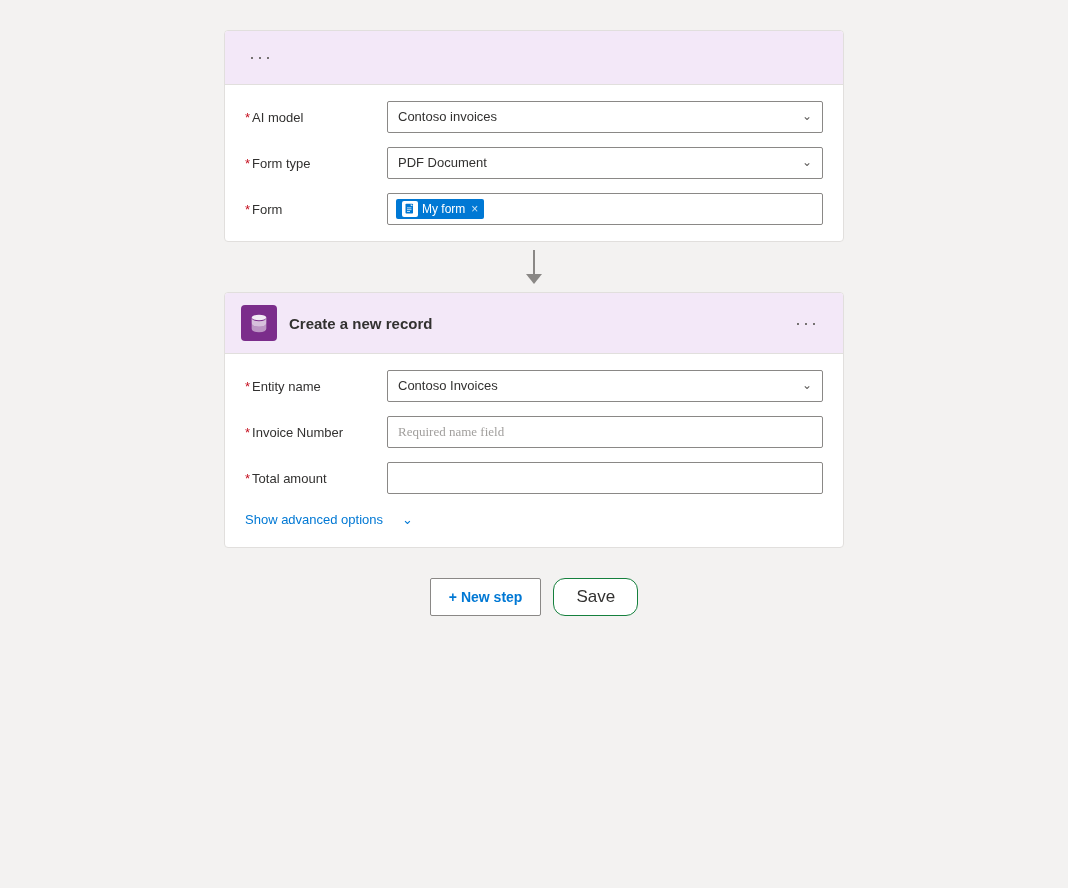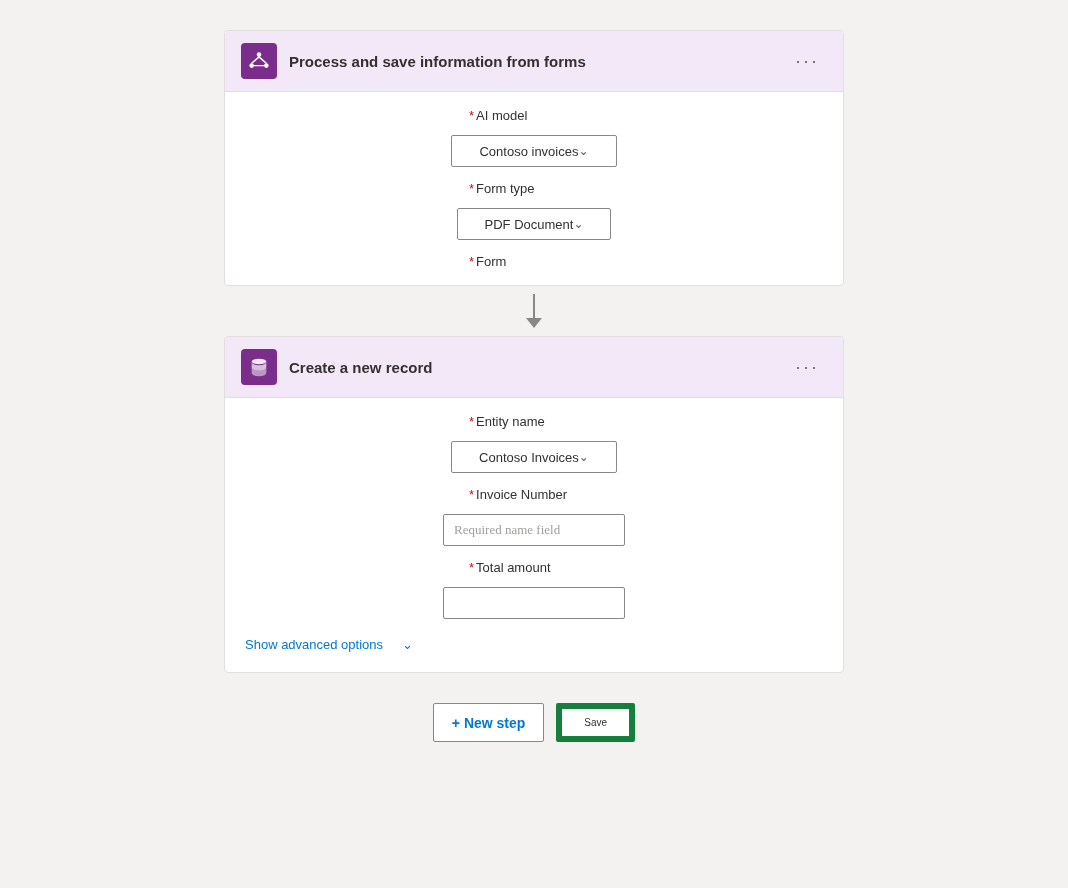--- a/index.html
+++ b/index.html
@@ -81,46 +81,45 @@
       padding: 16px 20px;
       display: flex;
       flex-direction: column;
       gap: 14px;
     }
 
     .field-row {
       display: flex;
       align-items: center;
       gap: 12px;
-      flex-direction: column;
     }
 
     .field-label {
       width: 130px;
       font-size: 13px;
       color: #323130;
       flex-shrink: 0;
     }
 
     .field-label .required-star {
       color: #c50f1f;
       margin-right: 2px;
     }
 
     .field-control {
       flex: 1;
     }
 
     .select-control {
       display: flex;
-      align-items: center;
+      align-items: flex-start;
       justify-content: space-between;
       border: 1px solid #8a8886;
       border-radius: 2px;
-      padding: 7px 27px;
+      padding: 7px 10px;
       background: #fff;
       cursor: pointer;
       min-height: 32px;
     }
 
     .select-value {
       font-size: 13px;
       color: #323130;
     }
 
@@ -236,50 +235,36 @@
       background: #fff;
       padding: 8px 18px;
       font-size: 14px;
       color: #0078d4;
       border-radius: 2px;
       cursor: pointer;
       font-weight: bold;
     }
 
     .btn-save {
-      border: 6px solid #15803d;
+      border: 1px solid #15803d;
       background: #fff;
       padding: 8px 22px;
-      font-size: 10px;
-      color: #323130;
-      border-radius: 2px;
+      font-size: 17px;
+      color: #323130;
+      border-radius: 12px;
       cursor: pointer;
     }
   </style>
 </head>
 <body>
 
 <div class="canvas">
 
   <div class="card">
     <div class="card-header">
-      <div class="card-header-left">
-        <div class="card-icon">
-
-          <svg viewBox="0 0 24 24">
-            <circle cx="12" cy="5" r="2.5" fill="white"></circle>
-            <circle cx="4" cy="17" r="2.5" fill="white"></circle>
-            <circle cx="20" cy="17" r="2.5" fill="white"></circle>
-            <line x1="12" y1="7.5" x2="4" y2="14.5" stroke="white" stroke-width="1.5"></line>
-            <line x1="12" y1="7.5" x2="20" y2="14.5" stroke="white" stroke-width="1.5"></line>
-            <line x1="6.5" y1="17" x2="17.5" y2="17" stroke="white" stroke-width="1.5"></line>
-          </svg>
-        </div>
-        <span class="card-title">Process and save information from forms</span>
-      </div>
       <button class="more-btn">···</button>
     </div>
 
     <div class="card-body">
 
       <div class="field-row">
         <div class="field-label">
           <span class="required-star">*</span><span>AI model</span>
         </div>
         <div class="field-control">
@@ -298,20 +283,37 @@
           <div class="select-control">
             <span class="select-value">PDF Document</span>
             <span class="select-chevron">⌄</span>
           </div>
         </div>
       </div>
 
       <div class="field-row">
         <div class="field-label">
           <span class="required-star">*</span><span>Form</span>
+        </div>
+        <div class="field-control">
+          <div class="tag-container">
+            <div class="tag">
+              <div class="tag-icon">
+                <svg viewBox="0 0 16 16">
+                  <rect x="2" y="1" width="10" height="13" rx="1" fill="#0078d4"></rect>
+                  <path d="M9 1 L12 4 L9 4 Z" fill="#cce4f6"></path>
+                  <rect x="4" y="6" width="6" height="1" fill="white"></rect>
+                  <rect x="4" y="8.5" width="6" height="1" fill="white"></rect>
+                  <rect x="4" y="11" width="4" height="1" fill="white"></rect>
+                </svg>
+              </div>
+              <span>My form</span>
+              <span class="tag-close">×</span>
+            </div>
+          </div>
         </div>
       </div>
 
     </div>
   </div>
 
   <div class="connector">
     <div class="connector-line"></div>
     <div class="connector-arrow"></div>
   </div>

